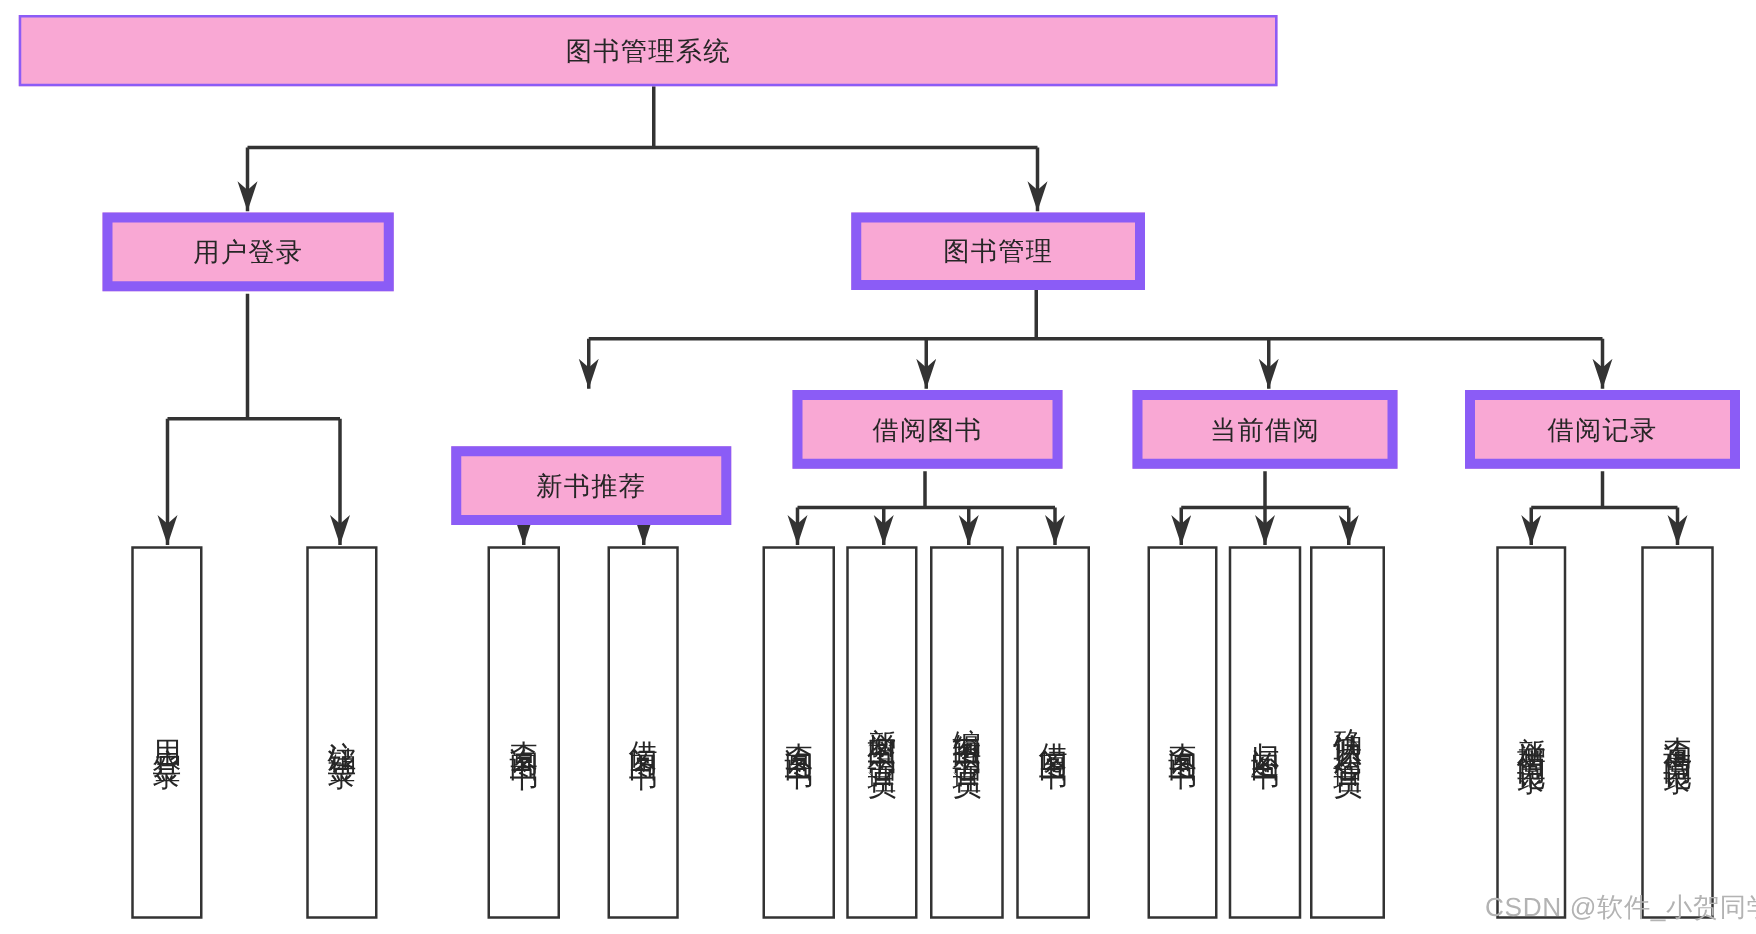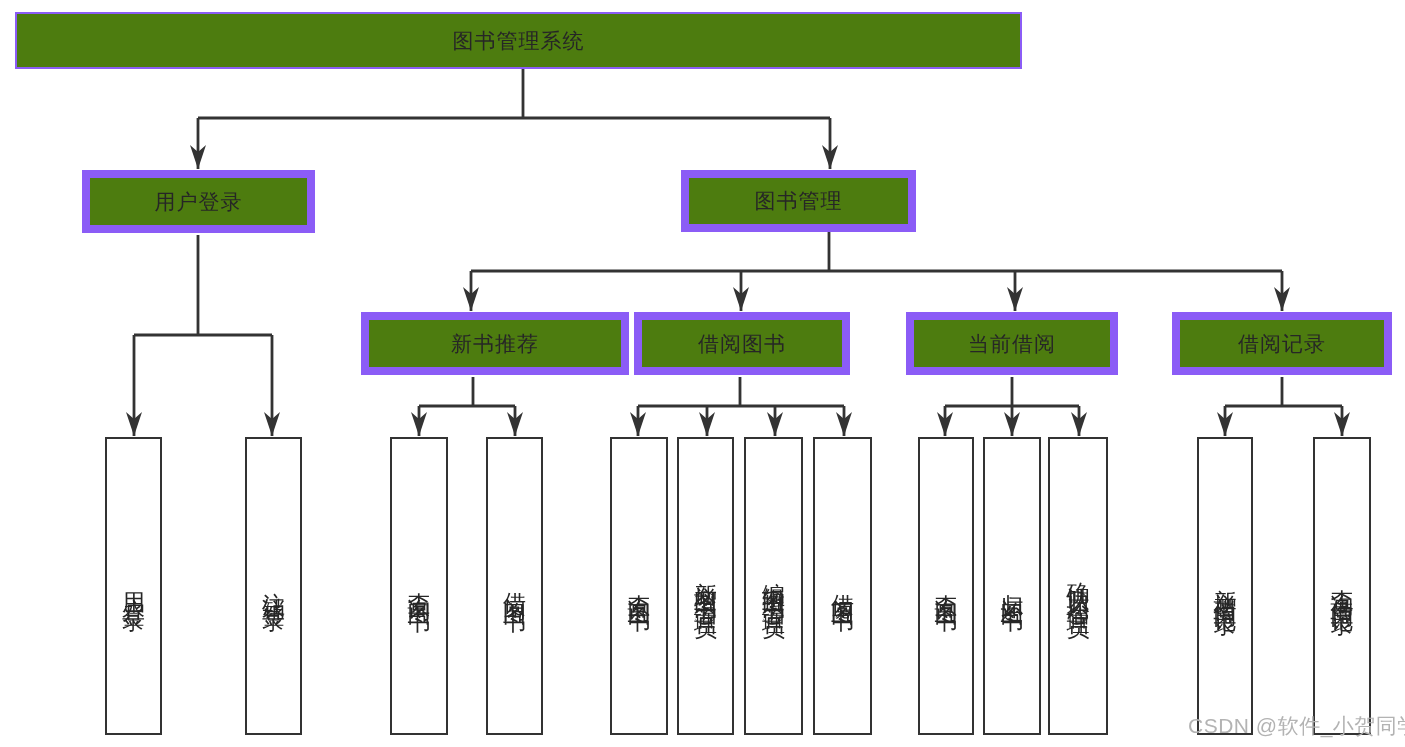--- a/index.html
+++ b/index.html
@@ -13,35 +13,35 @@
   }
   .connectors {
     position: absolute;
     left: 0; top: 0;
     width: 1405px; height: 747px;
     z-index: 0;
   }
   .node {
     position: absolute;
     box-sizing: border-box;
-    background: #4d7c0f;
+    background: #f9a8d4;
     border: 8px solid #8b5cf6;
     color: #262626;
     display: flex;
     align-items: center;
     justify-content: center;
     font-size: 21px;
     letter-spacing: 1px;
     z-index: 1;
   }
   .node.root    { left: 15px;  top: 12px;  width: 1007px; height: 57px; border-width: 2.5px; }
   .node.lv2-a   { left: 82px;  top: 170px; width: 233px;  height: 63px; }
   .node.lv2-b   { left: 681px; top: 170px; width: 235px;  height: 62px; }
   .node.lv3     { top: 312px; height: 63px; }
-  .node.lv3-a   { left: 361px;  width: 268px; }
+  .node.lv3-a   { left: 361px;  width: 224px; margin-top: 45px; }
   .node.lv3-b   { left: 634px;  width: 216px; }
   .node.lv3-c   { left: 906px;  width: 212px; text-align: right; }
   .node.lv3-d   { left: 1172px; width: 220px; }
   .leaf {
     position: absolute;
     top: 437px;
     height: 298px;
     box-sizing: border-box;
     background: #ffffff;
     border: 2.6px solid #333333;

